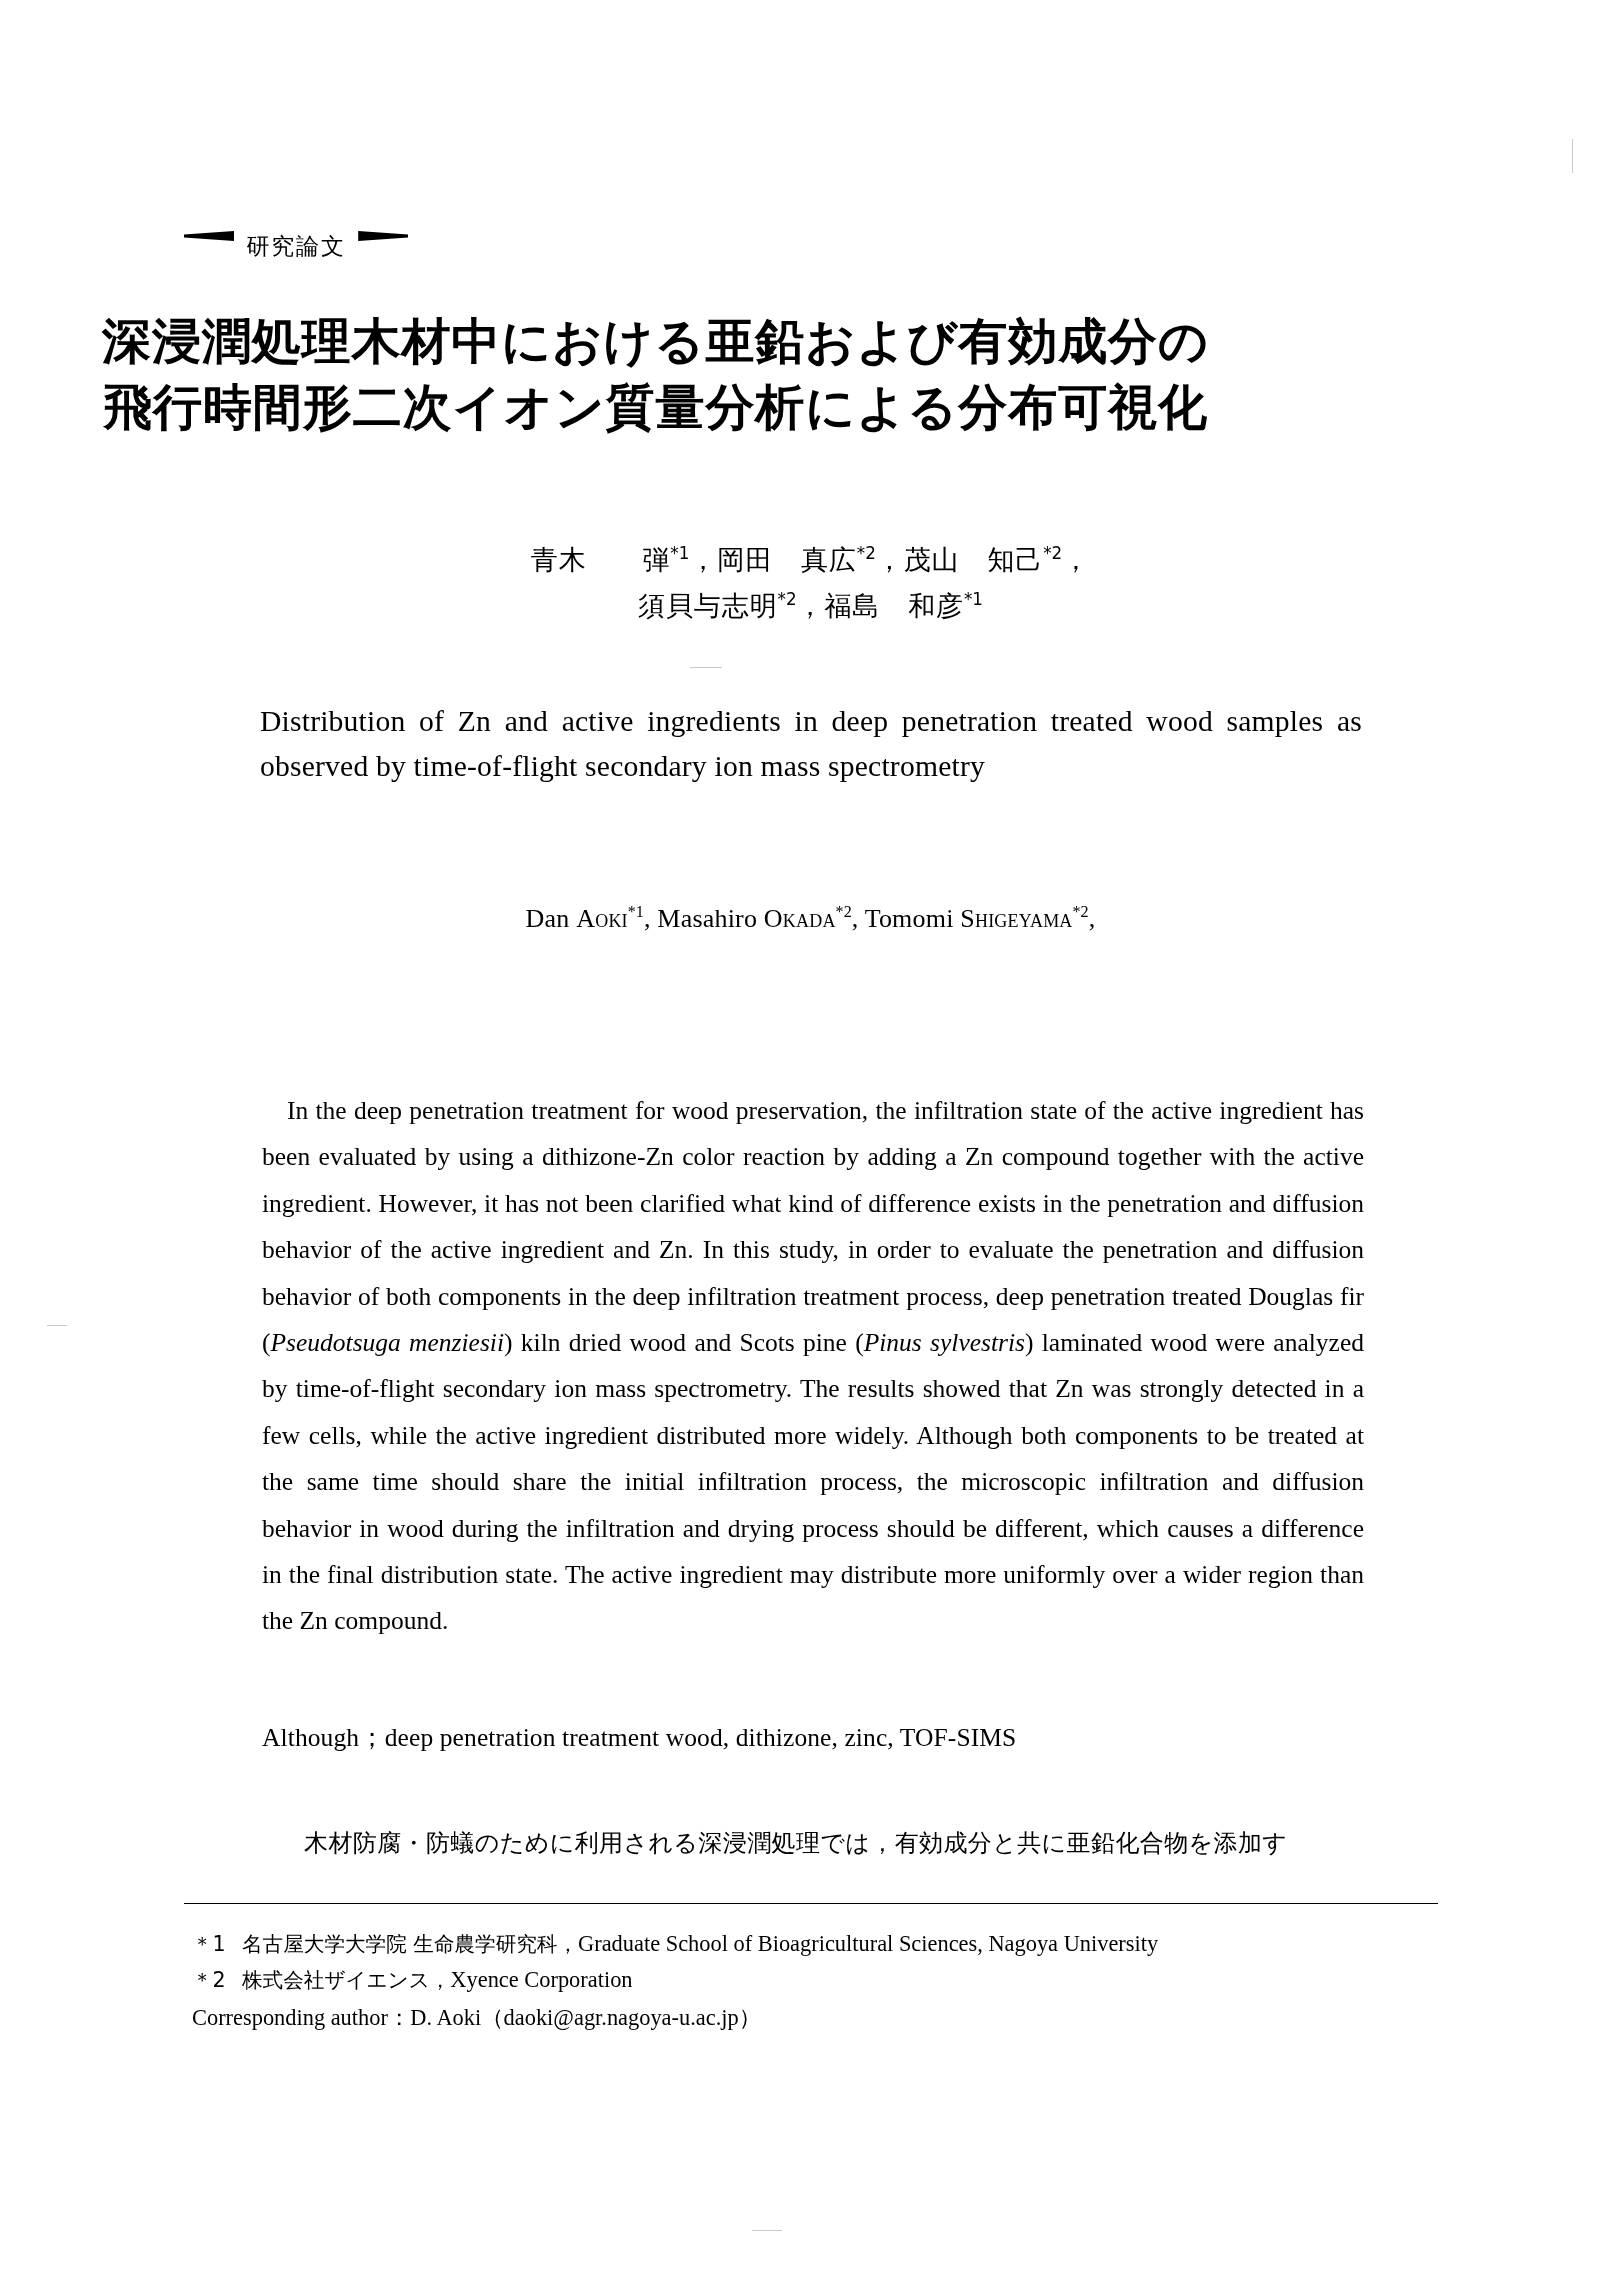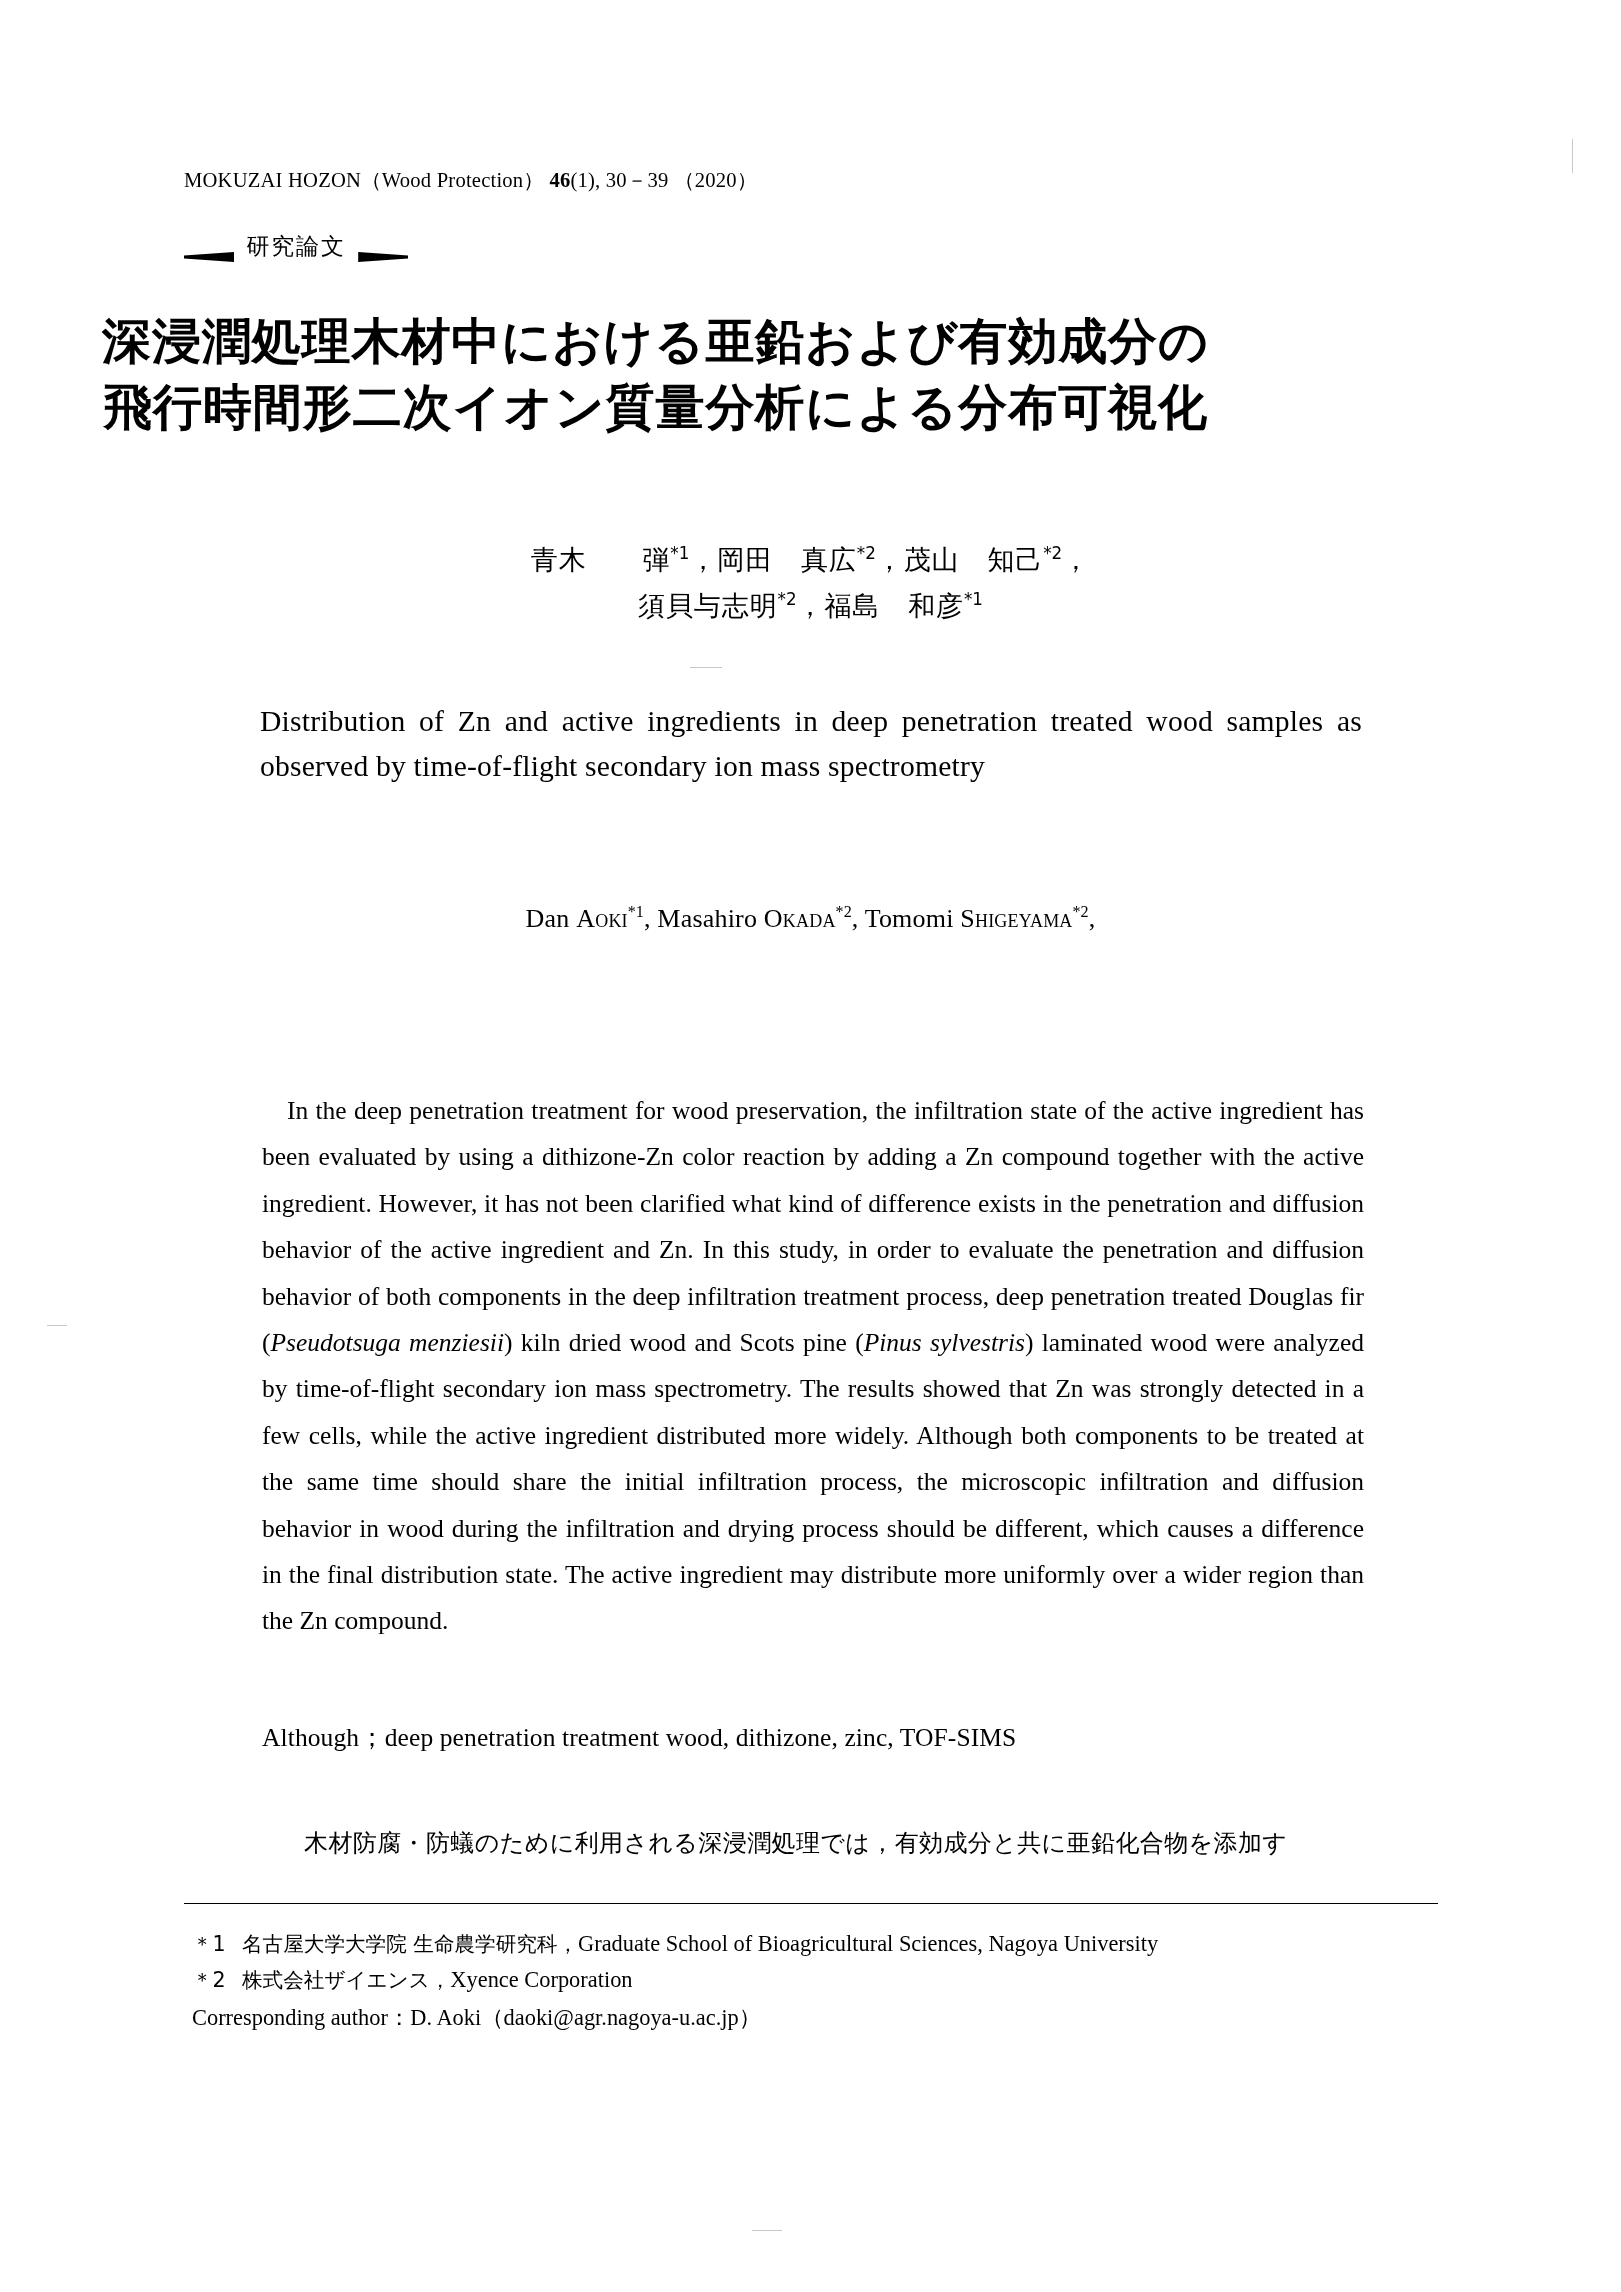--- a/index.html
+++ b/index.html
@@ -36,21 +36,21 @@
   .running-head .vol {
     font-weight: bold;
   }
 
   
   .article-type {
     position: absolute;
     left: 184px;
     top: 231px;
     display: flex;
-    align-items: flex-end;
+    align-items: flex-start;
     gap: 12.5px;
   }
   .type-dash {
     display: inline-block;
     width: 50px;
     height: 9.9px;
     background: #000;
     clip-path: polygon(0 35%, 100% 0, 100% 100%, 0 65%);
   }
   .type-dash.right {
@@ -222,26 +222,20 @@
 </head>
 <body>
 
 <div class="page">
 
   <div class="crop-mark" style="left:1572px; top:139px; width:0.9px; height:34px;"></div>
   <div class="crop-mark" style="left:47px; top:1325px; width:19.7px; height:0.9px;"></div>
   <div class="crop-mark" style="left:690px; top:667px; width:32px; height:0.9px;"></div>
   <div class="crop-mark" style="left:752px; top:2230px; width:30px; height:0.9px;"></div>
 
-  <div class="running-head">
-    <span>MOKUZAI HOZON（Wood Protection）</span>
-    <span class="vol">46</span><span>(1)</span>,
-    <span>30－39</span>
-    <span>（2020）</span>
-  </div>
 
   <div class="article-type">
     <span class="type-dash"></span>
     <span class="type-label">研究論文</span>
     <span class="type-dash right"></span>
   </div>
 
   <div class="jp-title">
     <div>深浸潤処理木材中における亜鉛および有効成分の</div>
     <div>飛行時間形二次イオン質量分析による分布可視化</div>

